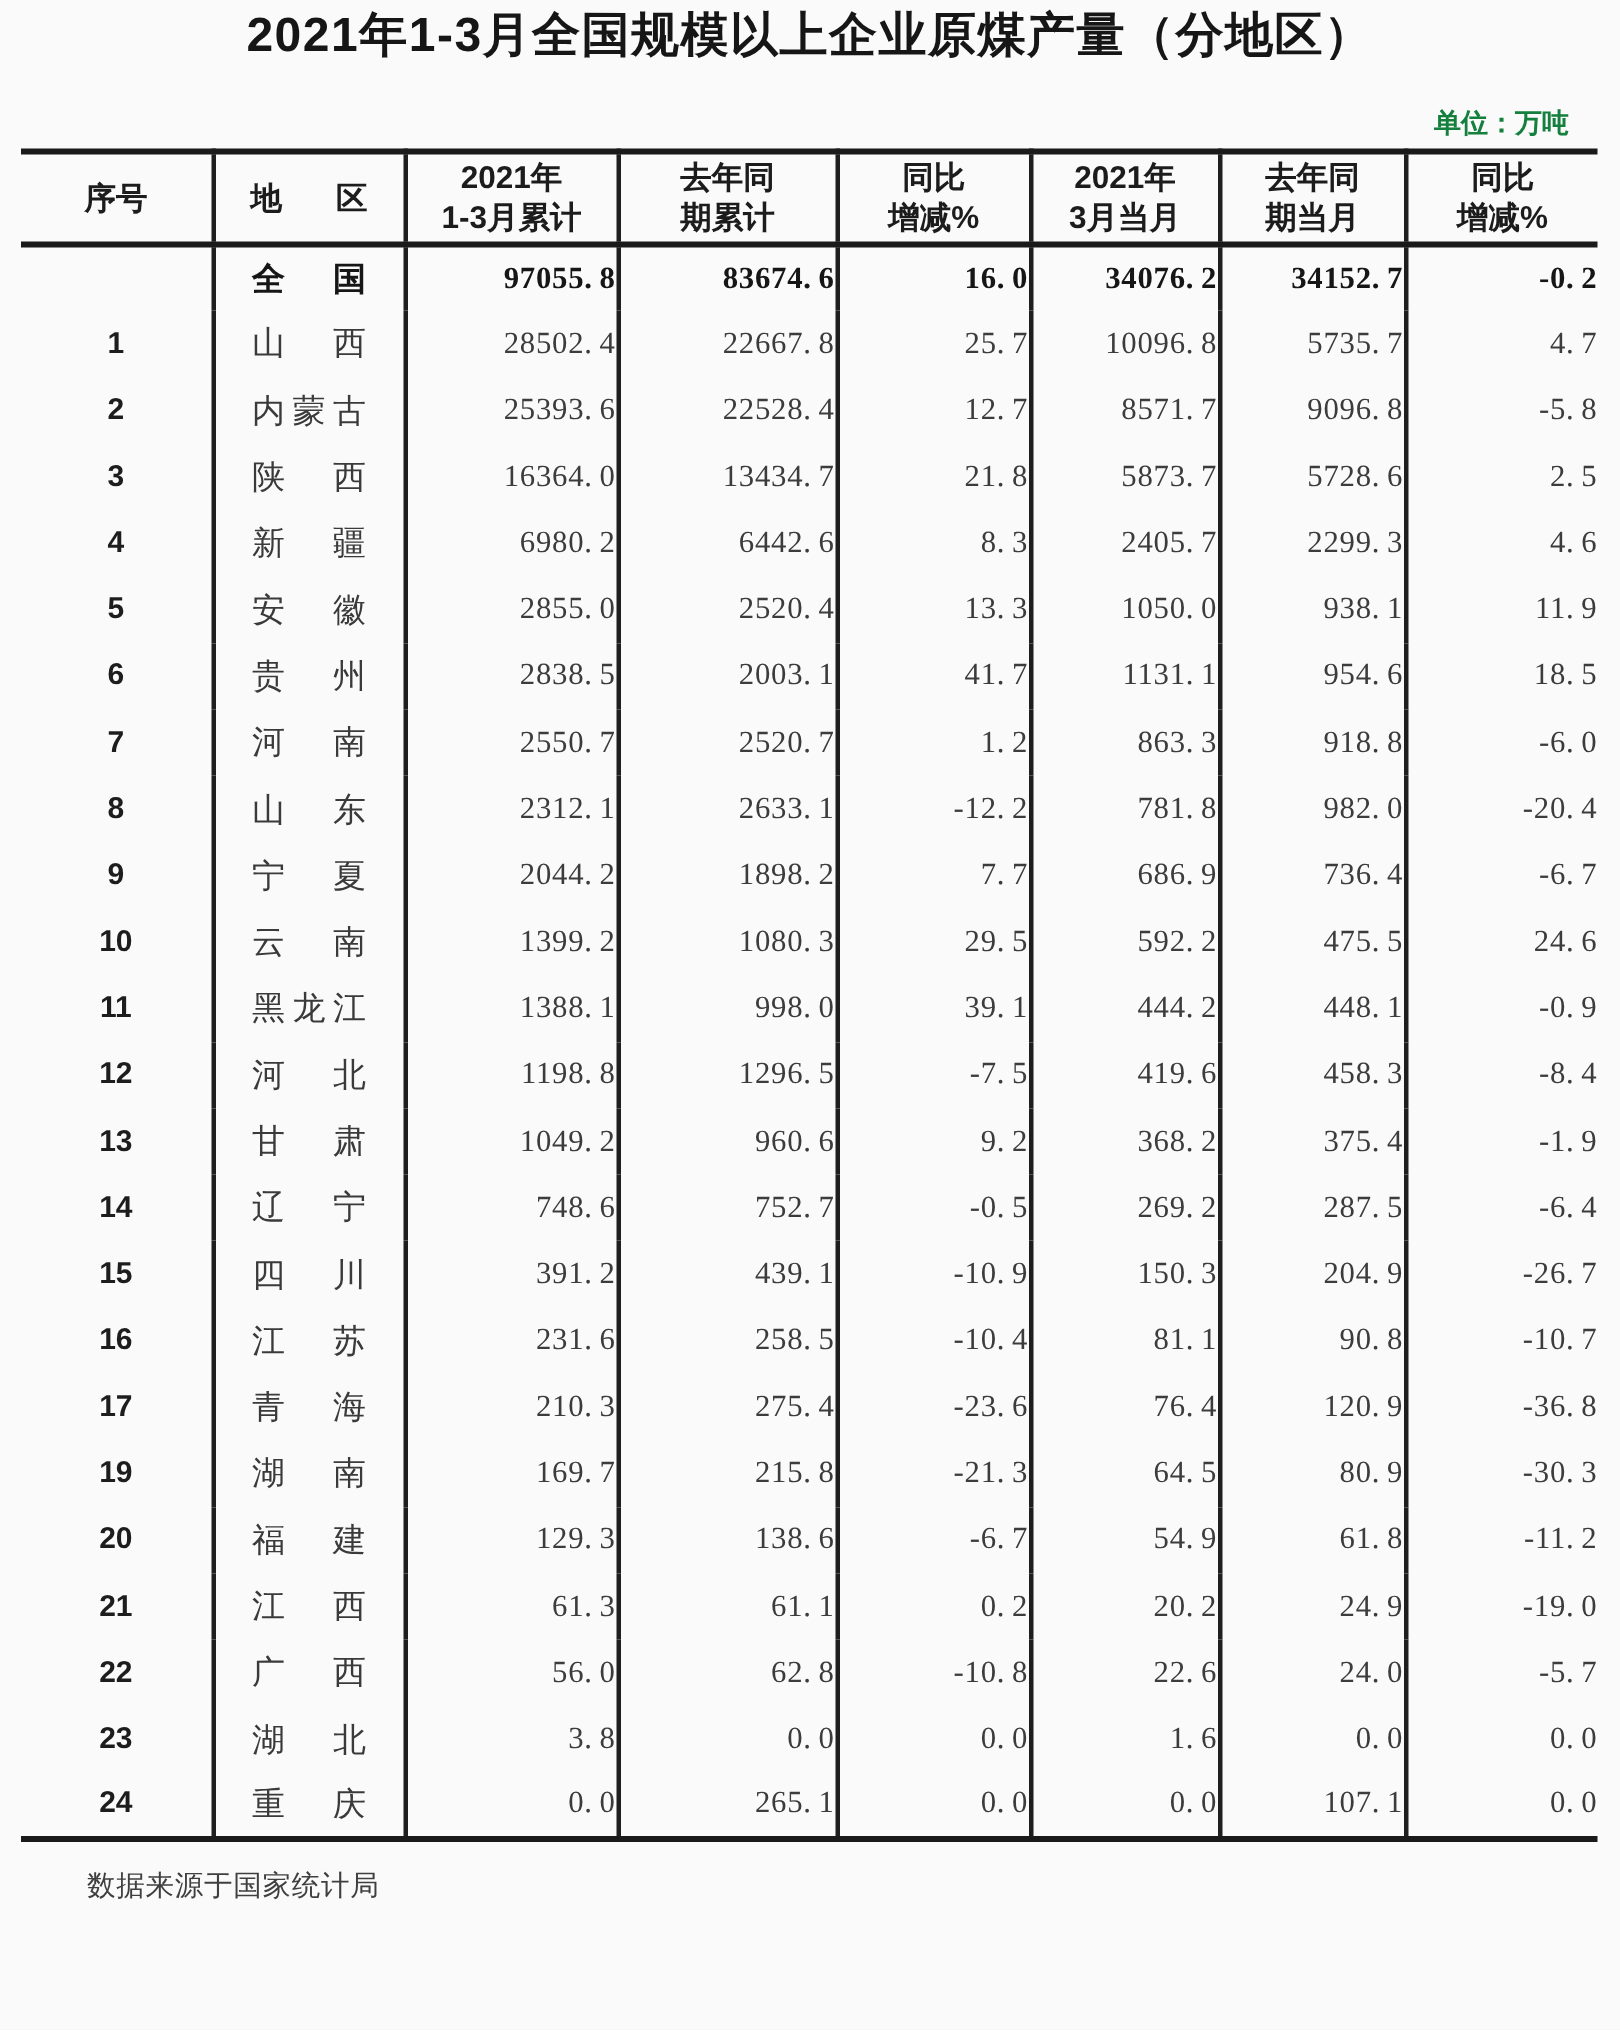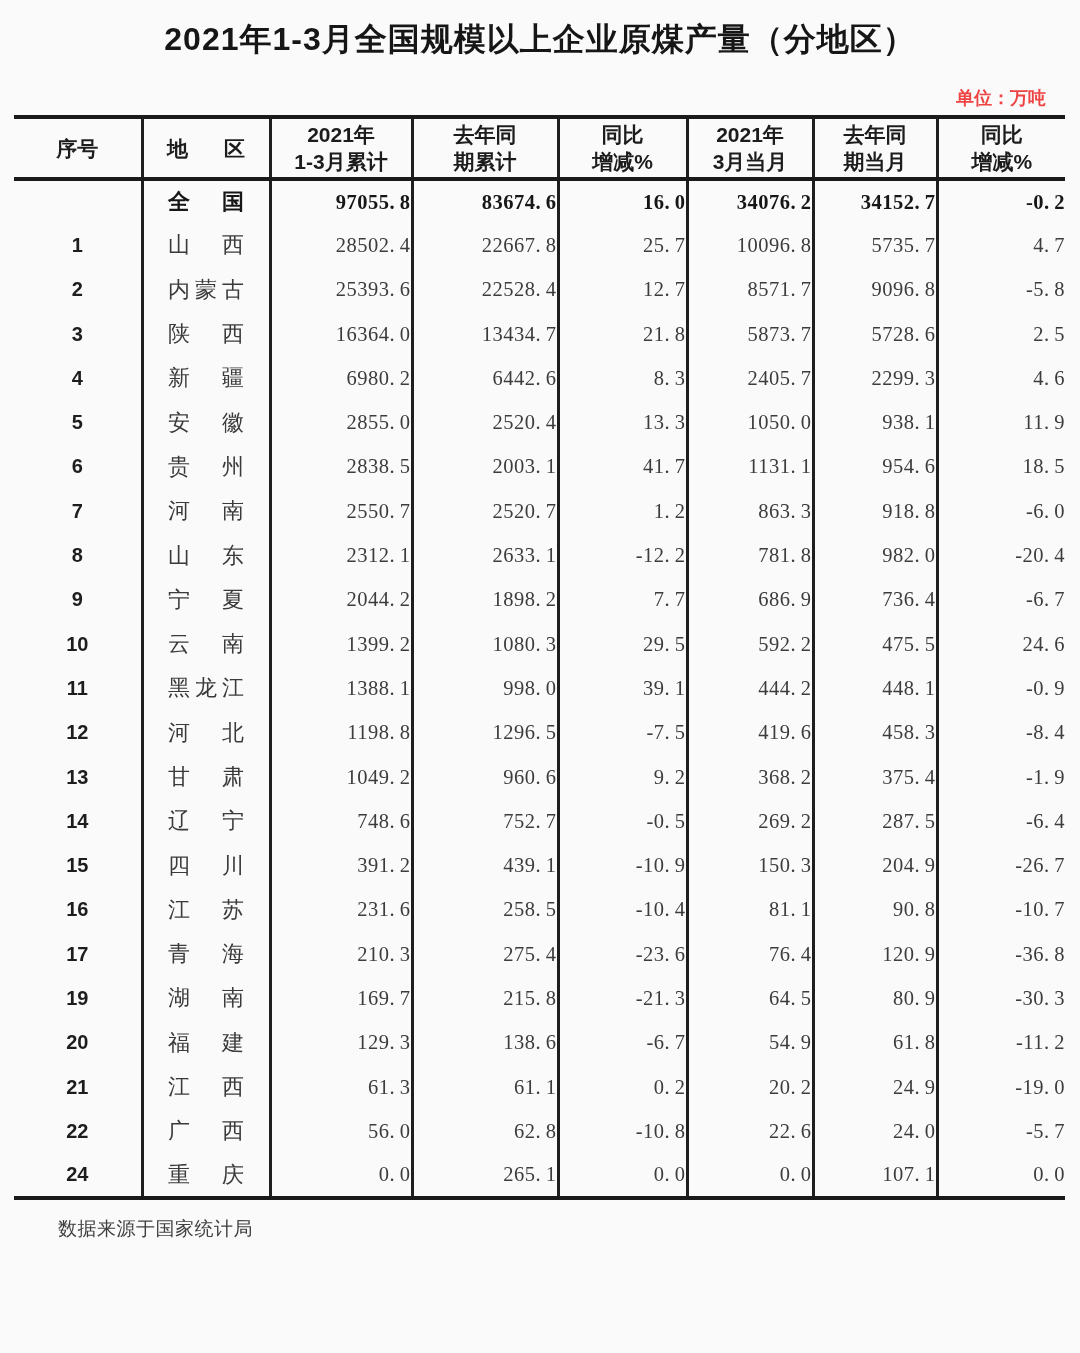--- a/index.html
+++ b/index.html
@@ -8,33 +8,33 @@
     position: relative;
     width: 1080px;
     height: 1353px;
     margin: 0 auto;
     background: #fafafa;
     color: #222;
     font-family: "Liberation Sans", sans-serif;
     overflow: hidden;
   }
   .title {
-    padding-top: 20px;
+    padding-top: 4px;
     text-align: center;
     font-size: 32px;
     font-weight: bold;
     letter-spacing: 1px;
     color: #161616;
     line-height: 38px;
   }
   .unit-row {
     margin: 30px 34px 0 14px;
     text-align: right;
     font-size: 18px;
-    color: #ef4444;
+    color: #15803d;
     line-height: 20px;
     font-weight: bold;
   }
   table.stat-table {
     margin: 7px 0 0 14px;
     width: 1051px;
     border-collapse: collapse;
     table-layout: fixed;
     border-top: 4px solid #1a1a1a;
     border-bottom: 4px solid #1a1a1a;
@@ -431,20 +431,33 @@
               <span>西</span>
             </span></td>
           <td class="cell-value v-line">56. 0</td>
           <td class="cell-value v-line">62. 8</td>
           <td class="cell-value v-line">-10. 8</td>
           <td class="cell-value v-line">22. 6</td>
           <td class="cell-value v-line">24. 0</td>
           <td class="cell-value">-5. 7</td>
         </tr>
         <tr>
+          <td class="cell-no v-line">23</td>
+          <td class="cell-region v-line"><span class="spread">
+              <span>湖</span>
+              <span>北</span>
+            </span></td>
+          <td class="cell-value v-line">3. 8</td>
+          <td class="cell-value v-line">0. 0</td>
+          <td class="cell-value v-line">0. 0</td>
+          <td class="cell-value v-line">1. 6</td>
+          <td class="cell-value v-line">0. 0</td>
+          <td class="cell-value">0. 0</td>
+        </tr>
+        <tr>
           <td class="cell-no v-line">24</td>
           <td class="cell-region v-line"><span class="spread">
               <span>重</span>
               <span>庆</span>
             </span></td>
           <td class="cell-value v-line">0. 0</td>
           <td class="cell-value v-line">265. 1</td>
           <td class="cell-value v-line">0. 0</td>
           <td class="cell-value v-line">0. 0</td>
           <td class="cell-value v-line">107. 1</td>

